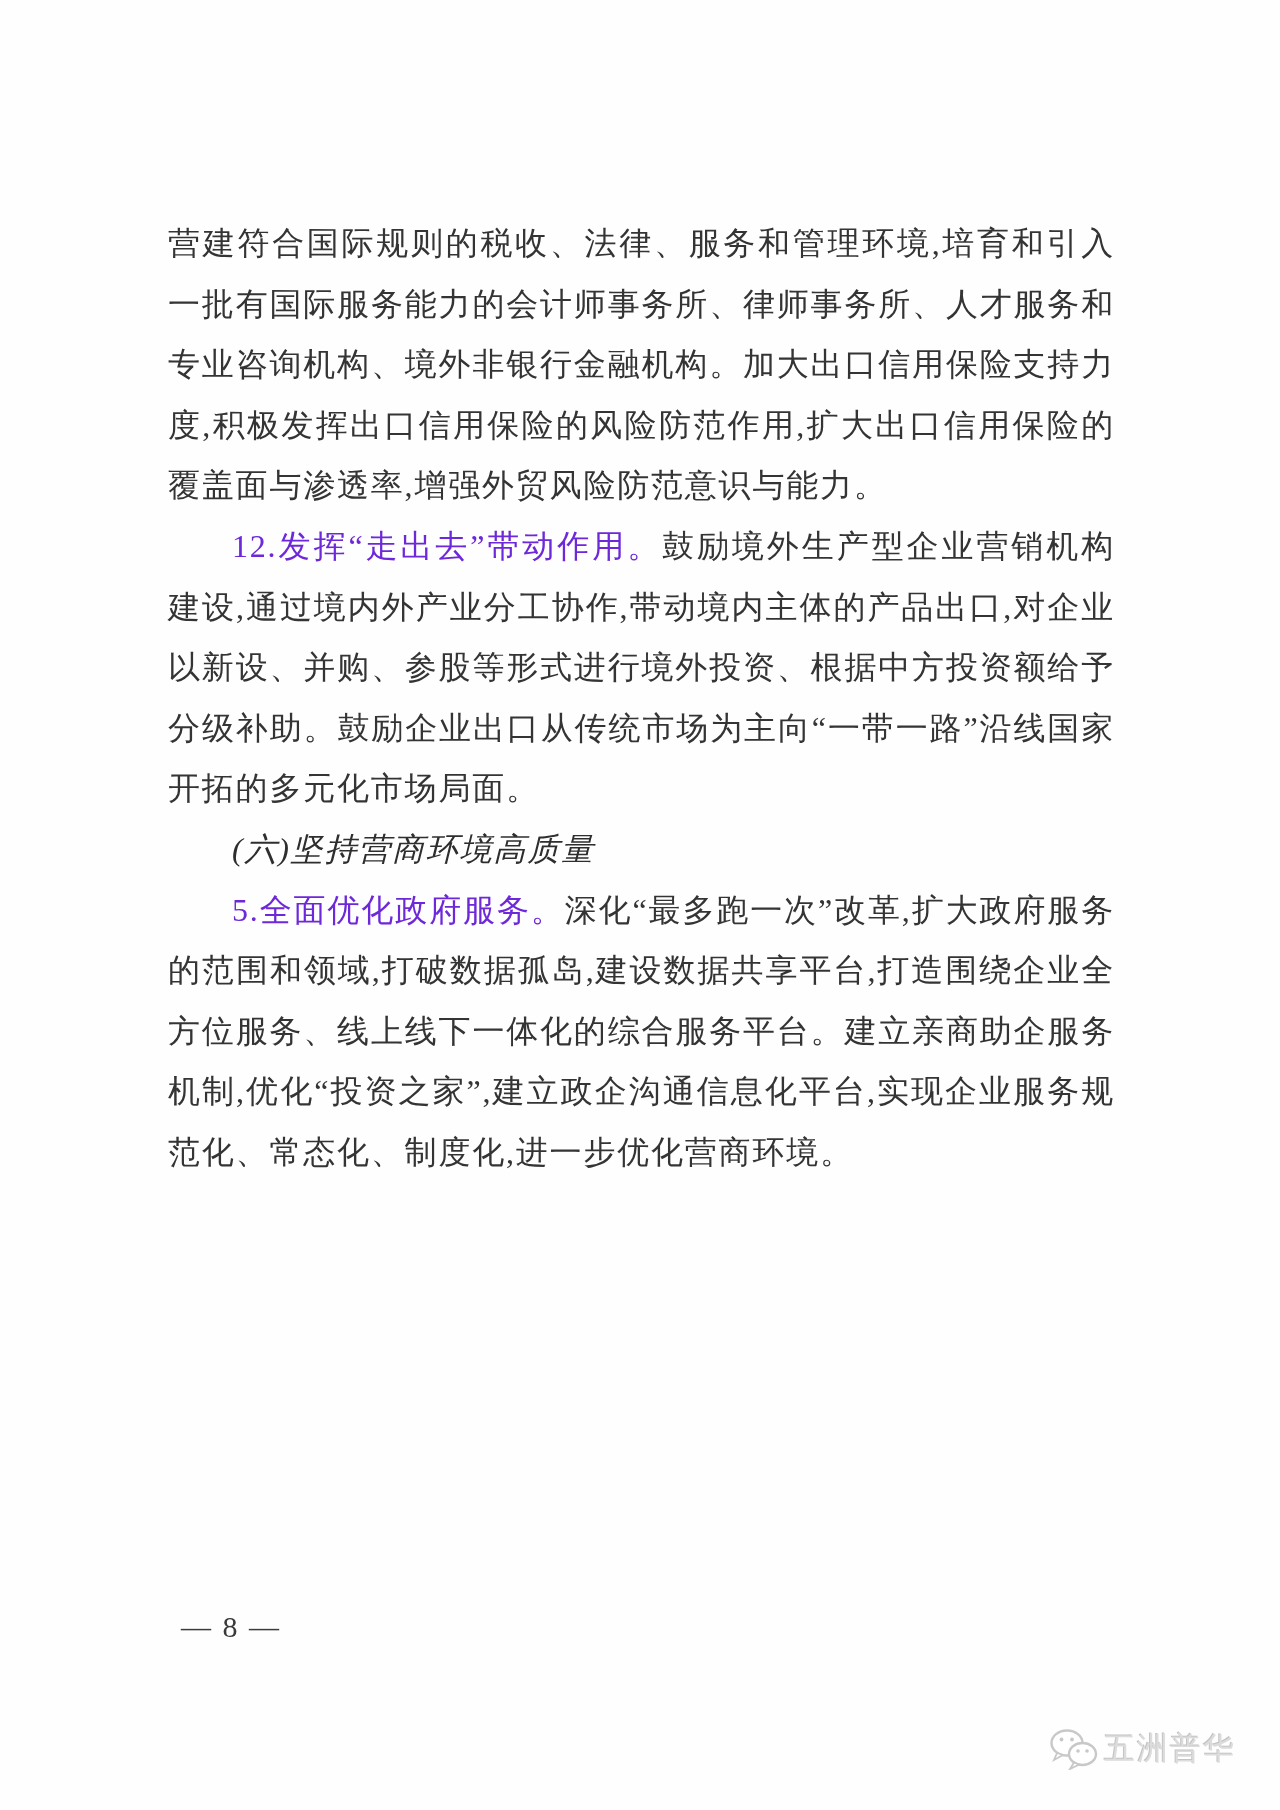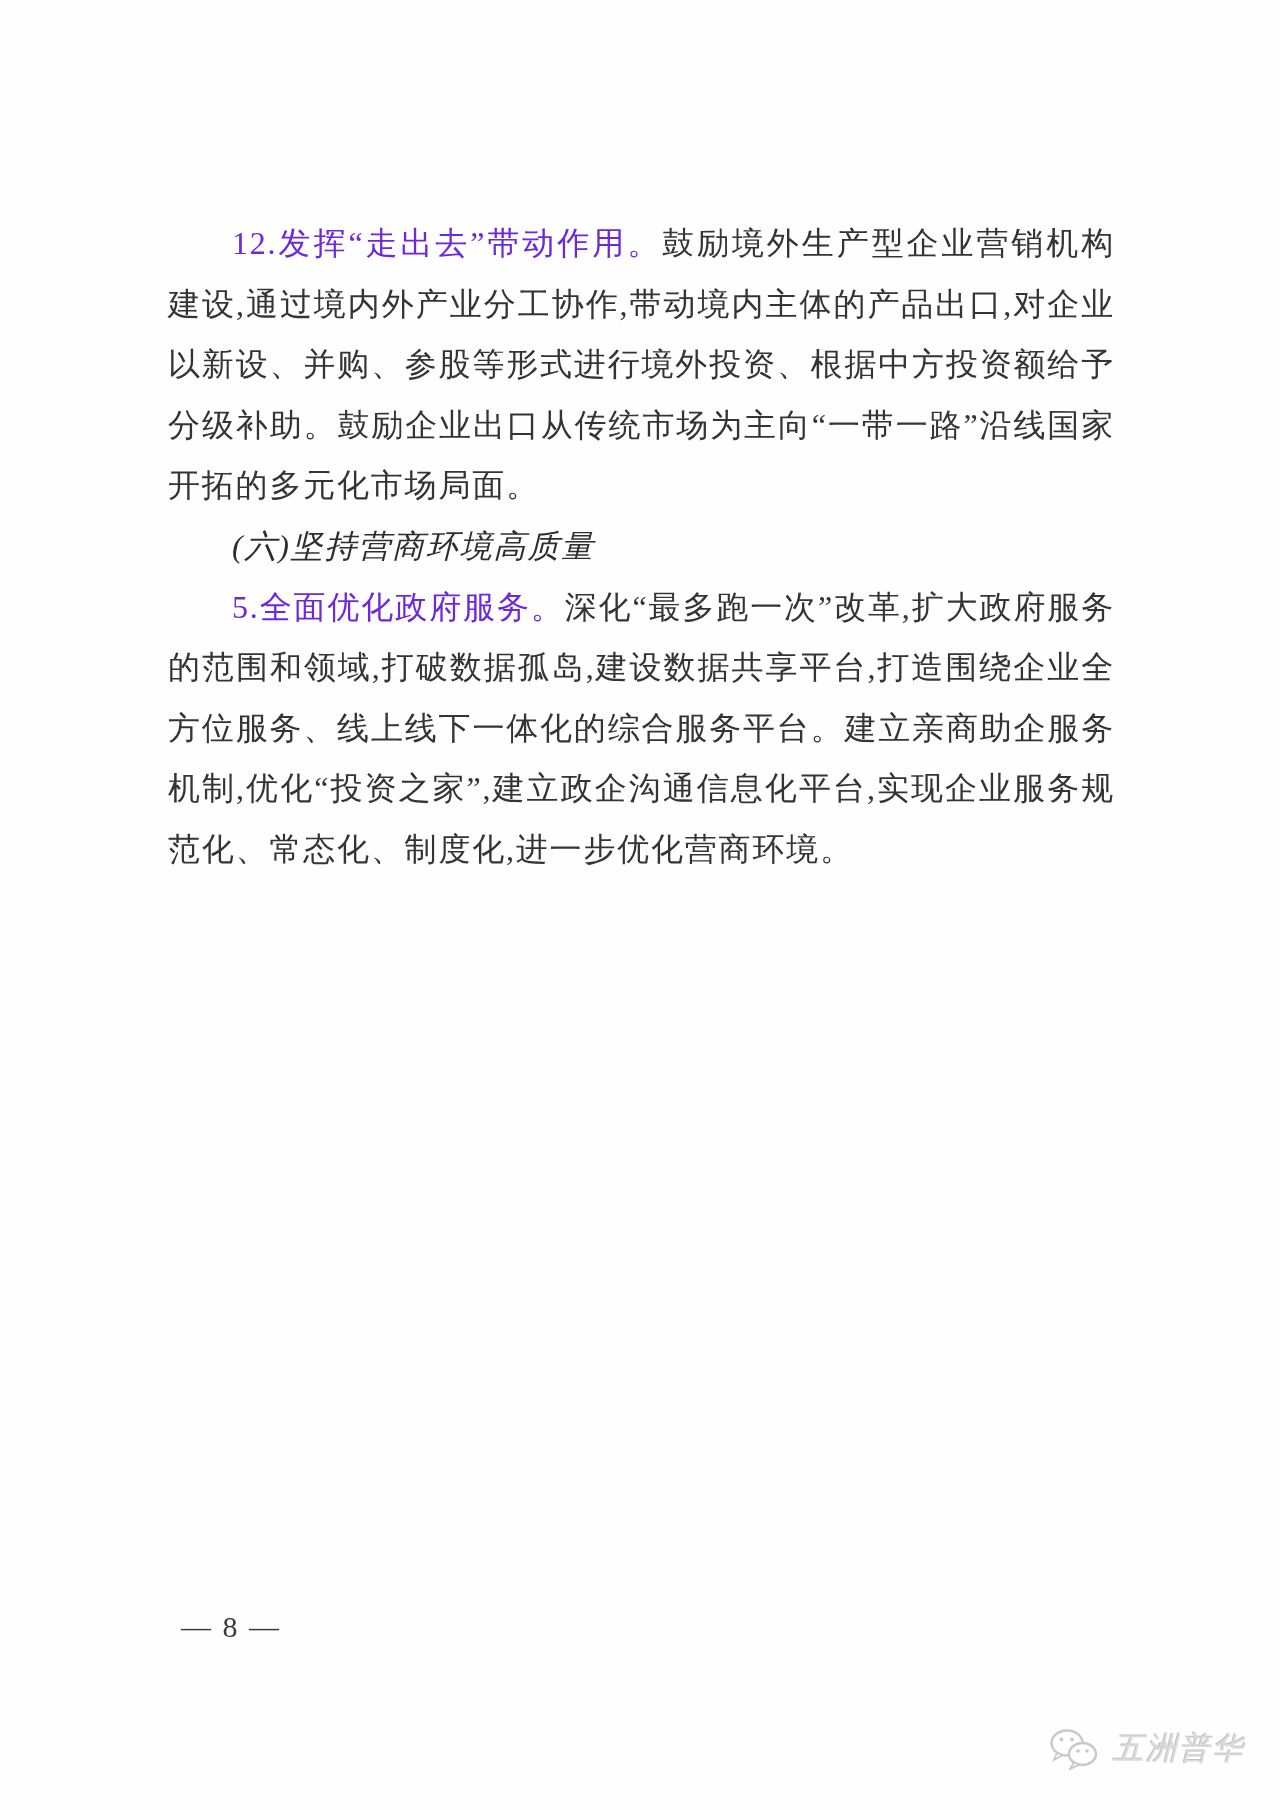--- a/index.html
+++ b/index.html
@@ -50,41 +50,41 @@
     line-height: 42px;
     color: #3a3a3a;
     letter-spacing: 2px;
   }
   .watermark {
     position: absolute;
     left: 1048px;
     top: 1728px;
     display: flex;
     align-items: center;
-    gap: 13px;
-    font-style: italic;
+    gap: 4px;
   }
   .wm-icon svg {
     display: block;
   }
   .wm-text {
     font-size: 31px;
     letter-spacing: 2px;
     color: #dcdcdc;
     text-shadow: -1px -1px 0 #c4c4c4;
     white-space: nowrap;
   }
 </style>
 </head>
 <body>
 
 <div class="page">
 
   <div class="content">
 
+    <p>营建符合国际规则的税收、法律、服务和管理环境,培育和引入一批有国际服务能力的会计师事务所、律师事务所、人才服务和专业咨询机构、境外非银行金融机构。加大出口信用保险支持力度,积极发挥出口信用保险的风险防范作用,扩大出口信用保险的覆盖面与渗透率,增强外贸风险防范意识与能力。</p>
 
     <p class="indent"><span class="lead">12.发挥“走出去”带动作用。</span><span>鼓励境外生产型企业营销机构建设,通过境内外产业分工协作,带动境内主体的产品出口,对企业以新设、并购、参股等形式进行境外投资、根据中方投资额给予分级补助。鼓励企业出口从传统市场为主向“一带一路”沿线国家开拓的多元化市场局面。</span></p>
 
     <p class="indent section-heading">(六)坚持营商环境高质量</p>
 
 
     <p class="indent"><span class="lead">5.全面优化政府服务。</span><span>深化“最多跑一次”改革,扩大政府服务的范围和领域,打破数据孤岛,建设数据共享平台,打造围绕企业全方位服务、线上线下一体化的综合服务平台。建立亲商助企服务机制,优化“投资之家”,建立政企沟通信息化平台,实现企业服务规范化、常态化、制度化,进一步优化营商环境。</span></p>
 
   </div>
 

